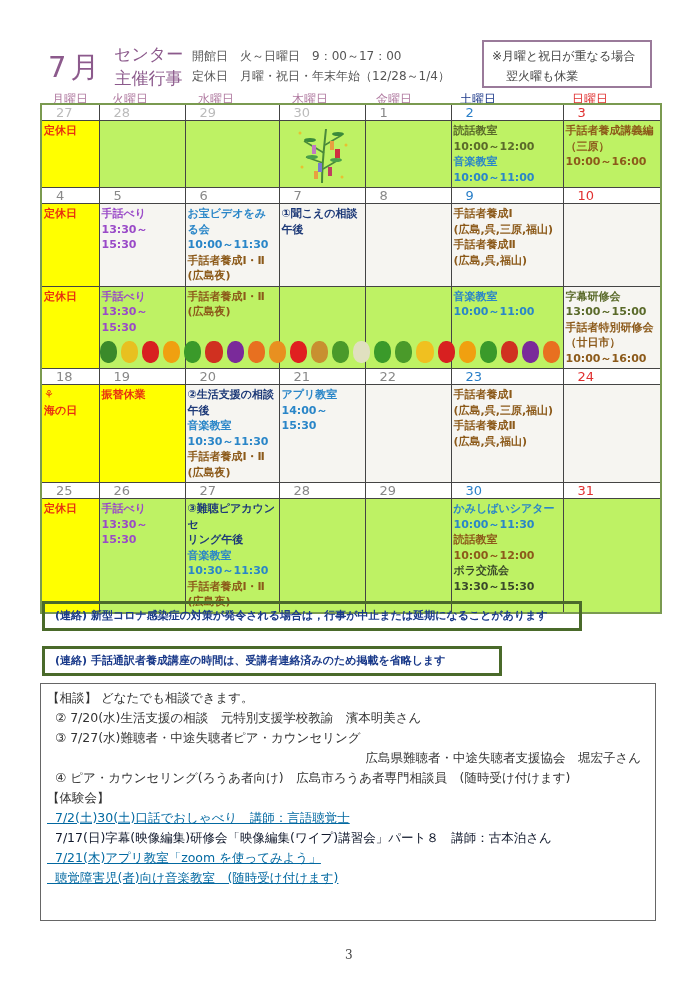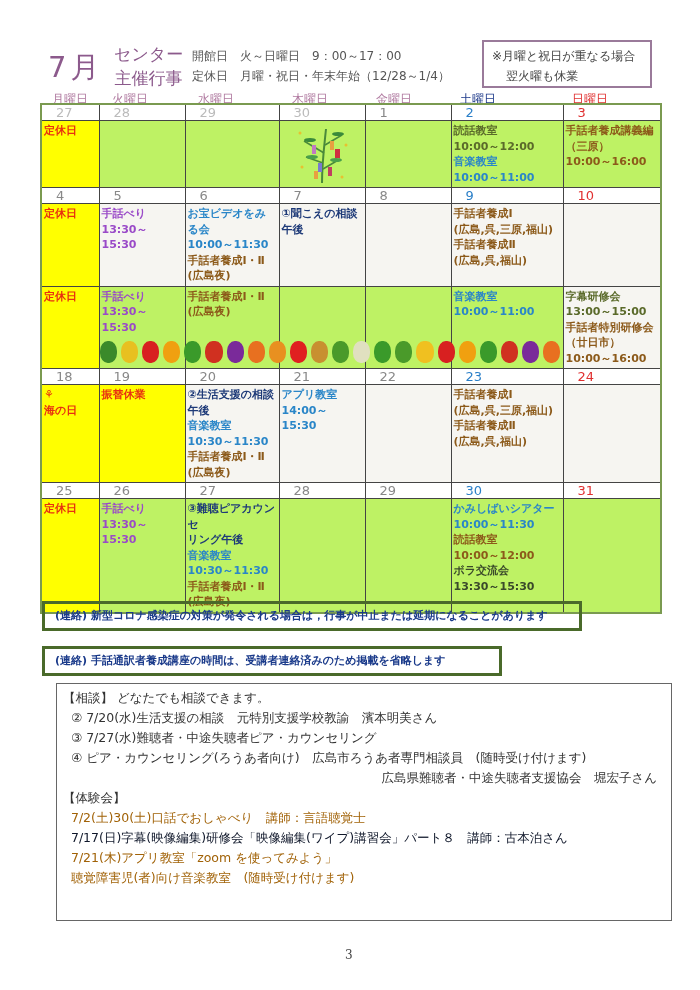--- a/index.html
+++ b/index.html
@@ -32,23 +32,23 @@
   .c-navy { color: #1e3a78; }
   .c-olive { color: #5a6a2a; }
   .c-dark { color: #3a4a2a; }
 
   .tanabata { display: block; margin: 0 auto; }
   .veg-strip { position: absolute; left: 100px; top: 333px; width: 460px; height: 30px; display: flex; gap: 4px; align-items: flex-end; }
   .veg { width: 19px; height: 22px; border-radius: 45%; }
 
   .notice { position: absolute; border: 3px solid #4a6a2a; padding: 0 10px; font-size: 11px; font-weight: bold; color: #1a3a8a; line-height: 24px; }
 
-  .info-box { position: absolute; left: 56px; top: 683px; width: 616px; height: 238px; border: 1px solid #666; padding: 4px 6px; font-size: 12.5px; line-height: 20px; color: #333; }
+  .info-box { position: absolute; left: 40px; top: 683px; width: 616px; height: 238px; border: 1px solid #666; padding: 4px 6px; font-size: 12.5px; line-height: 20px; color: #333; }
   .info-box .line { white-space: pre; }
-  .info-box .blue { color: #a16207; }
+  .info-box .blue { color: #0369a1; text-decoration: underline; }
   .info-box .olive { color: #0f172a; }
   .info-box .right { text-align: right; padding-right: 8px; }
 
   .page-num { position: absolute; left: 345px; top: 948px; font-size: 12px; color: #444; font-family: "DejaVu Serif", serif; }
 </style>
 </head>
 <body>
 
 <div class="header">
   <div class="month">7月</div>
@@ -298,22 +298,22 @@
     <span class="veg" style="background: rgb(232, 112, 32);"></span>
   </div>
 
 <div class="notice" style="left:42px;top:601px;width:540px;height:30px;">(連絡) 新型コロナ感染症の対策が発令される場合は，行事が中止または延期になることがあります</div>
 <div class="notice" style="left:42px;top:646px;width:460px;height:30px;">(連絡) 手話通訳者養成講座の時間は、受講者連絡済みのため掲載を省略します</div>
 
 <div class="info-box">
   <div class="line">【相談】 どなたでも相談できます。</div>
   <div class="line">  ② 7/20(水)生活支援の相談　元特別支援学校教諭　濱本明美さん</div>
   <div class="line">  ③ 7/27(水)難聴者・中途失聴者ピア・カウンセリング</div>
+  <div class="line right">広島県難聴者・中途失聴者支援協会　堀宏子さん</div>
   <div class="line">  ④ ピア・カウンセリング(ろうあ者向け)　広島市ろうあ者専門相談員　(随時受け付けます)</div>
-  <div class="line right">広島県難聴者・中途失聴者支援協会　堀宏子さん</div>
   <div class="line">【体験会】</div>
   <div class="line blue">  7/2(土)30(土)口話でおしゃべり　講師：言語聴覚士</div>
   <div class="line olive">  7/17(日)字幕(映像編集)研修会「映像編集(ワイプ)講習会」パート８　講師：古本泊さん</div>
   <div class="line blue">  7/21(木)アプリ教室「zoom を使ってみよう」</div>
   <div class="line blue">  聴覚障害児(者)向け音楽教室　(随時受け付けます)</div>
 </div>
 
 <div class="page-num">3</div>
 
 </body></html>

